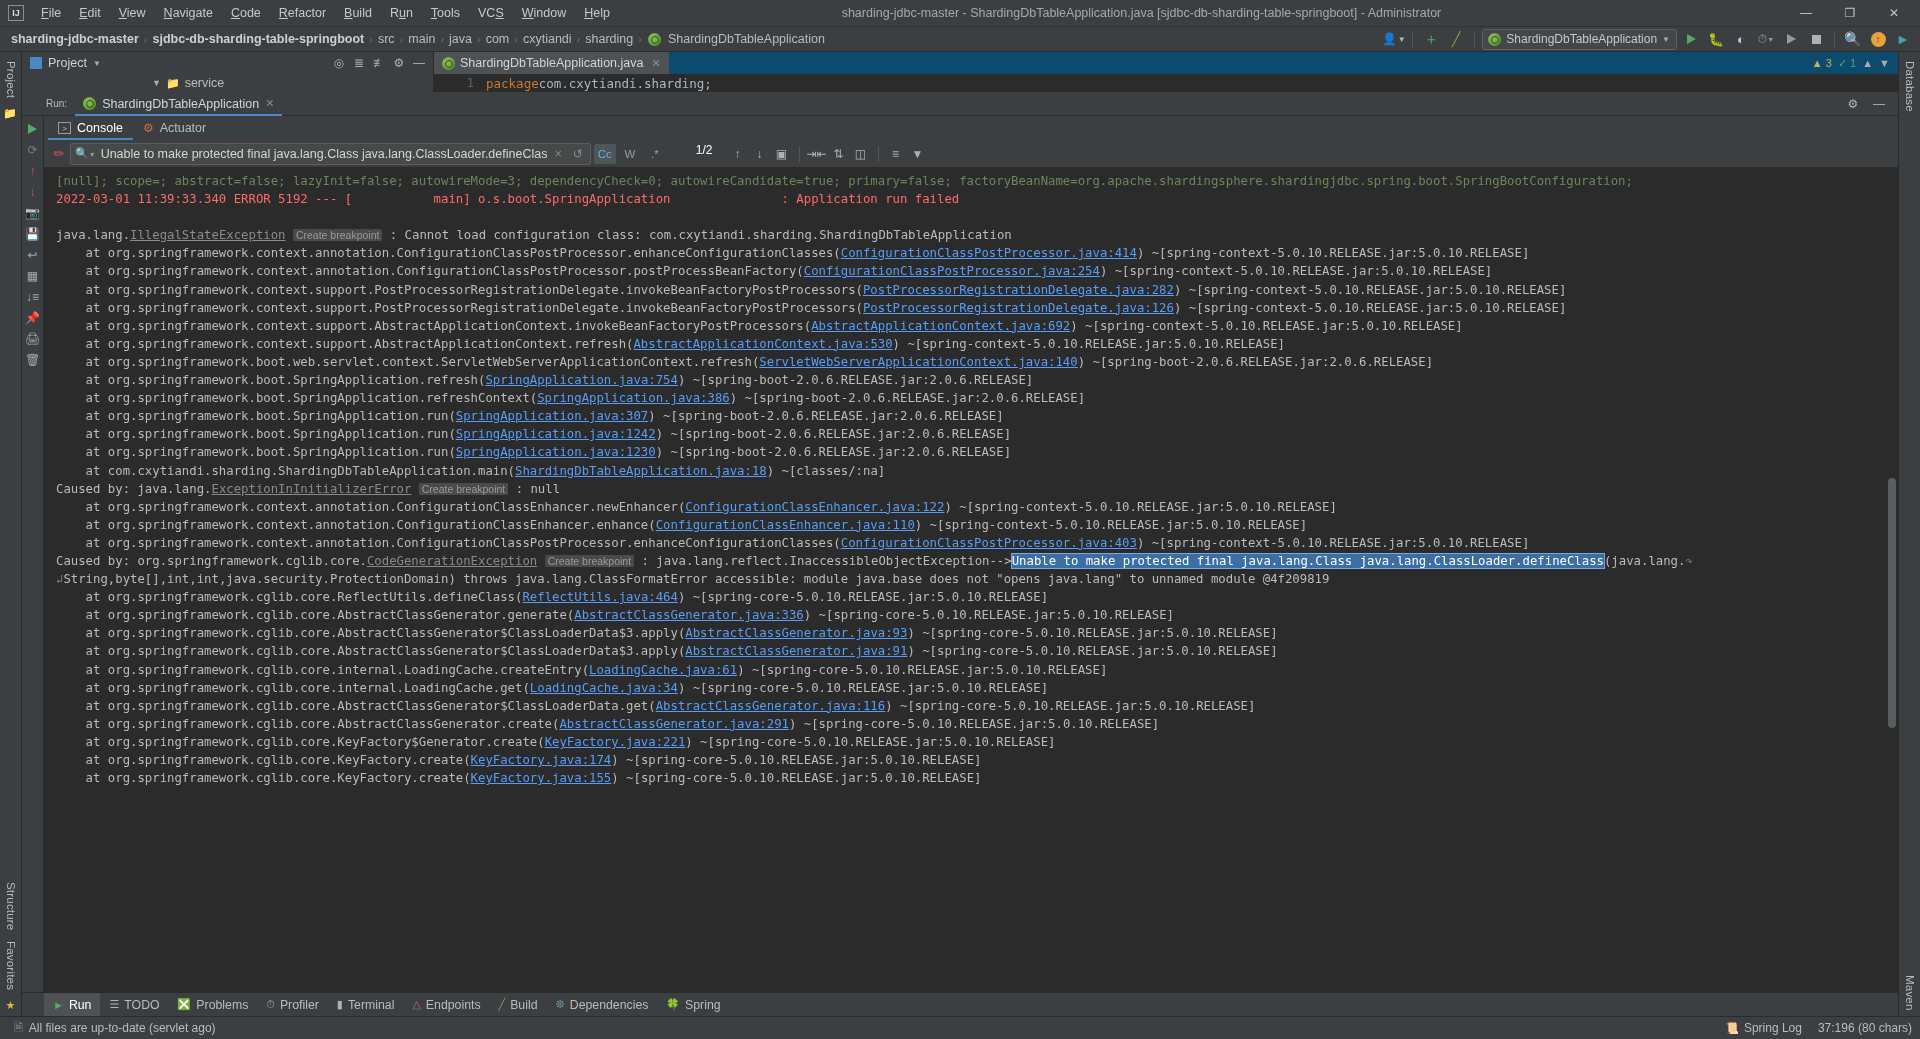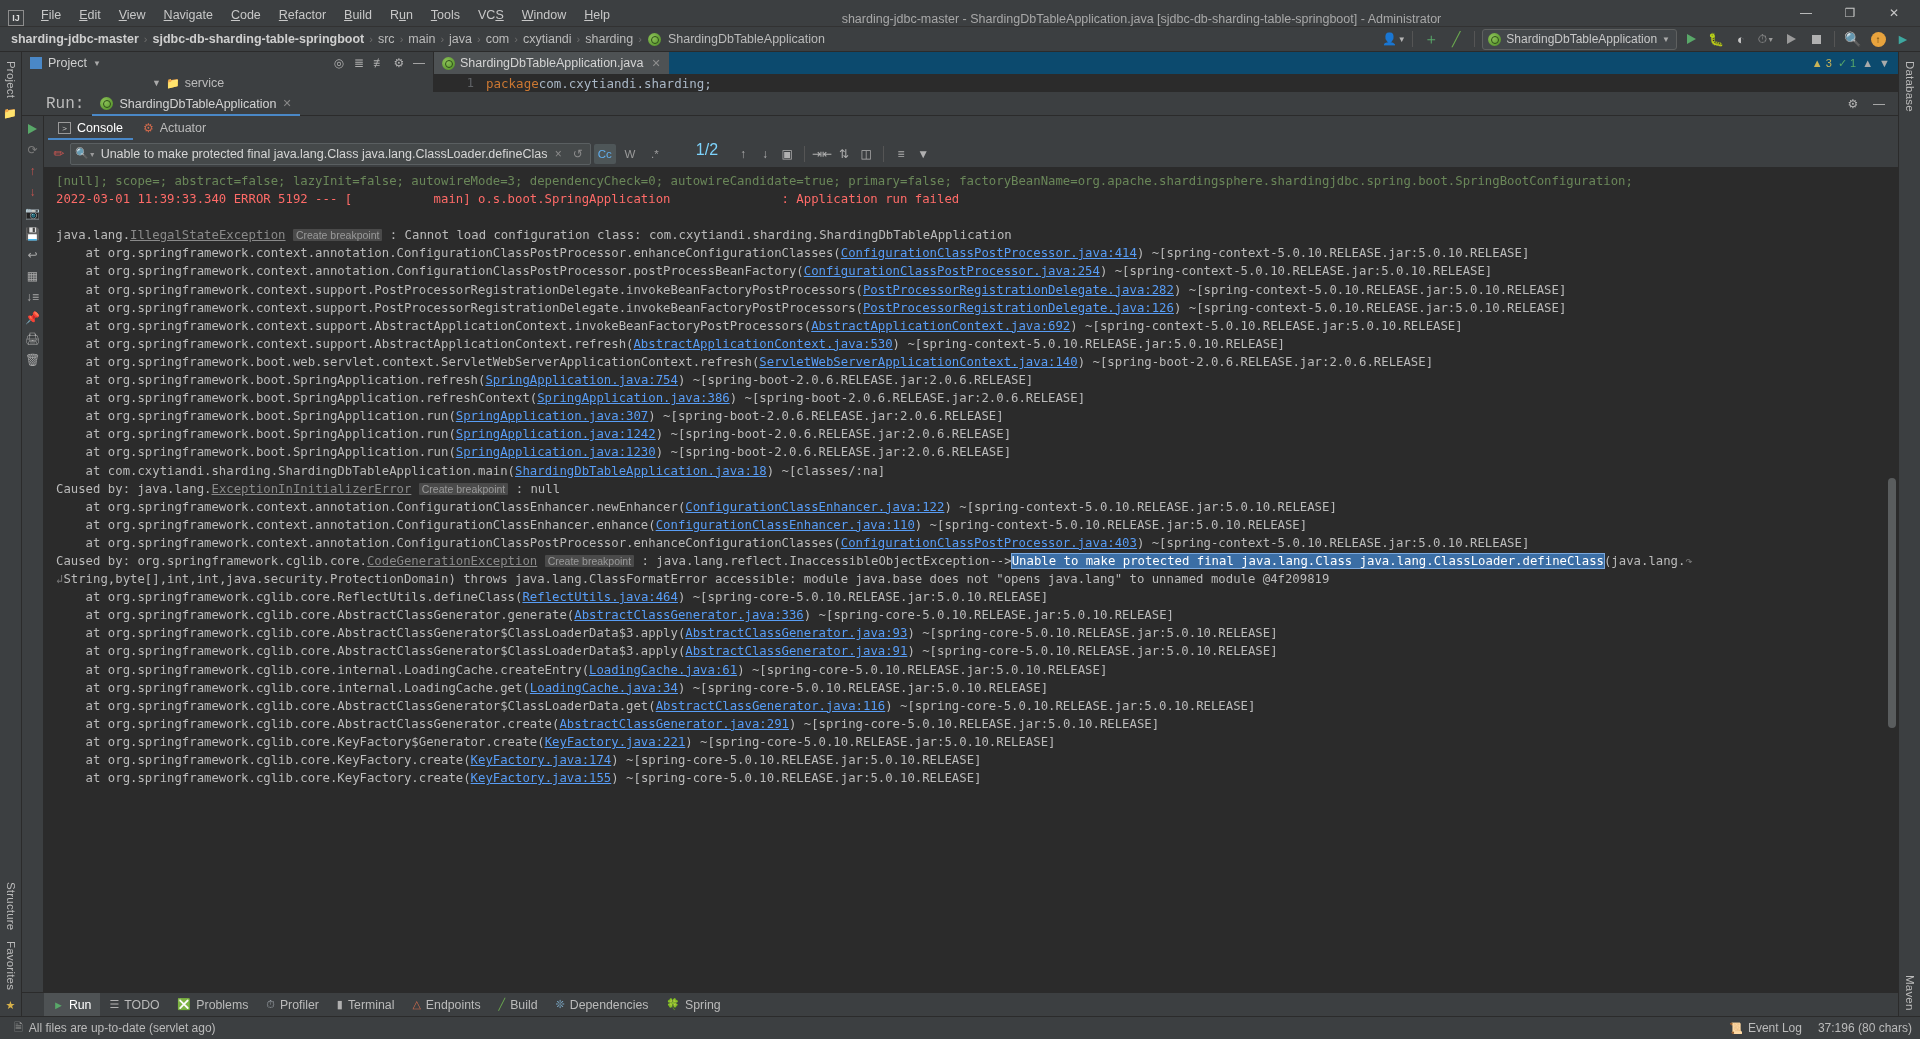--- a/index.html
+++ b/index.html
@@ -7,21 +7,21 @@
     width: 1920px; height: 1039px;
     background: #3c3f41;
     font-family: "Liberation Sans", sans-serif;
     overflow: hidden;
     color: #bbbbbb;
   }
   .app { width: 1920px; height: 1039px; display: flex; flex-direction: column; position: relative; }
 
   
   .titlebar {
-    height: 27px; background: #3c3f41; display: flex; align-items: flex-end;
+    height: 27px; background: #3c3f41; display: flex; align-items: center;
     border-bottom: 1px solid #323232; flex: 0 0 27px;
   }
   .ij-logo {
     width: 16px; height: 16px; margin: 0 8px 0 8px;
     border: 1px solid #8d8d8d; color: #dcdcdc; font-size: 9px;
     display: flex; align-items: center; justify-content: center;
     font-family: "Liberation Sans", sans-serif; font-weight: bold;
   }
   .menubar { display: flex; align-items: center; gap: 0px; }
   .menu-item {
@@ -125,21 +125,21 @@
   .kw-orange { color: #cc7832; }
   .code-plain { color: #a9b7c6; }
 
   
   .runwin { flex: 1; display: flex; flex-direction: column; min-height: 0; background: #3c3f41; }
 
   .run-tabbar {
     height: 24px; display: flex; align-items: center; flex: 0 0 24px;
     background: #3c3f41; border-bottom: 1px solid #2b2b2b;
   }
-  .run-label { font-size: 16px; color: #bbbbbb; padding: 0 8px 0 24px; font-family: Liberation Mono, monospace; }
+  .run-label { font-size: 10px; color: #bbbbbb; padding: 0 8px 0 24px; }
   .run-tab {
     display: flex; align-items: center; gap: 6px; height: 24px; padding: 0 8px;
     font-size: 12.5px; color: #d4d4d4; position: relative;
   }
   .run-tab.active::after {
     content: ""; position: absolute; left: 0; right: 0; bottom: 0; height: 2px; background: #4a88c7;
   }
   .run-tab .x { color: #888; font-size: 11px; }
   .run-tab-right { margin-left: auto; display: flex; align-items: center; gap: 4px; padding-right: 8px; }
 
@@ -192,21 +192,21 @@
     flex: 1; font-size: 12.5px; color: #d6d6d6; white-space: nowrap; overflow: hidden;
   }
   .srch-x { color: #8b8b8b; font-size: 12px; padding: 0 3px; }
   .srch-hist { color: #8b8b8b; font-size: 12px; padding: 0 3px; }
   .tog {
     width: 22px; height: 20px; display: flex; align-items: center; justify-content: center;
     font-size: 11.5px; color: #9b9b9b; border-radius: 2px; margin-left: 3px;
     font-family: "Liberation Sans", sans-serif;
   }
   .tog.on { background: #4e5658; color: #61afef; }
-  .match-count { font-size: 16px; color: #7dd3fc; margin: 0 14px 8px 30px; }
+  .match-count { font-size: 12px; color: #ffffff; margin: 0 14px 8px 30px; }
   .sb-ico {
     width: 22px; height: 20px; display: flex; align-items: center; justify-content: center;
     color: #b0b0b0; font-size: 12px;
   }
   .sb-sep { width: 1px; height: 16px; background: #555; margin: 0 6px; }
 
   
   .console {
     flex: 1; background: #2b2b2b; position: relative; overflow: hidden;
     font-family: "DejaVu Sans Mono", monospace; font-size: 12.3px; line-height: 18.1px;
@@ -585,19 +585,19 @@
   </div>
 
   <div class="statusbar">
     <div class="status-left">
       <span class="status-ico">🗎</span>
       <span>All files are up-to-date (servlet ago)</span>
     </div>
     <div class="status-right">
       <span class="evlog">
         <span class="status-ico">📜</span>
-        <span>Event Log</span>
+        <span>Spring Log</span>
       </span>
       <span>37:196 (80 chars)</span>
     </div>
   </div>
 
 </div>
 
 </body></html>

